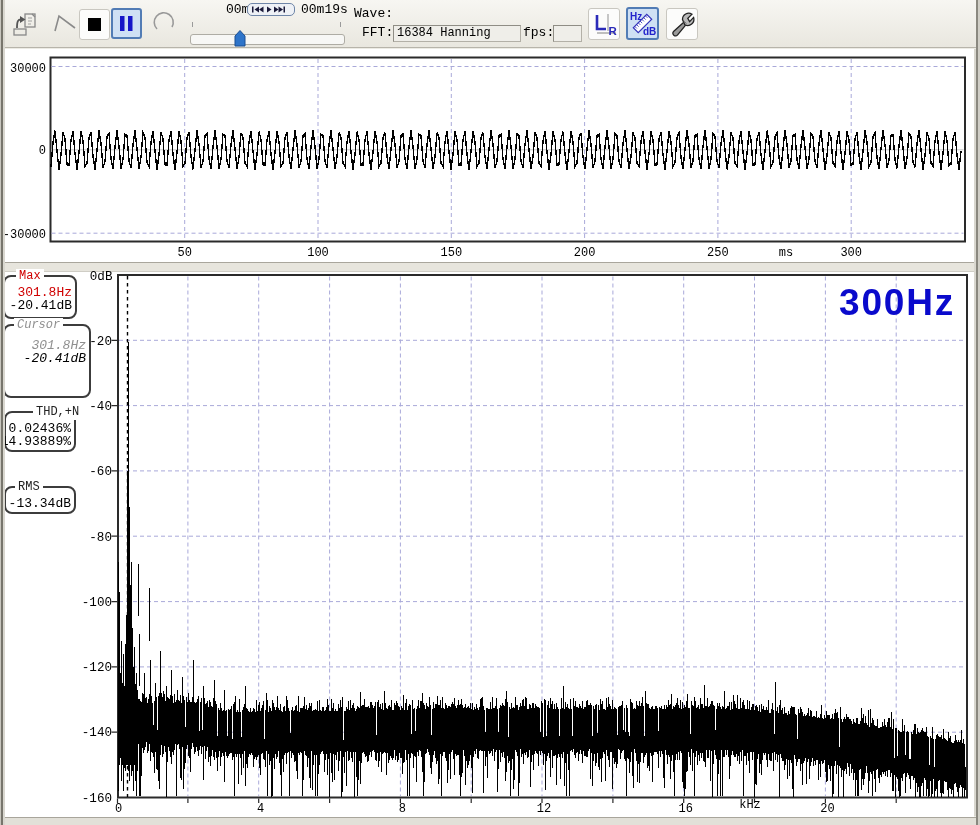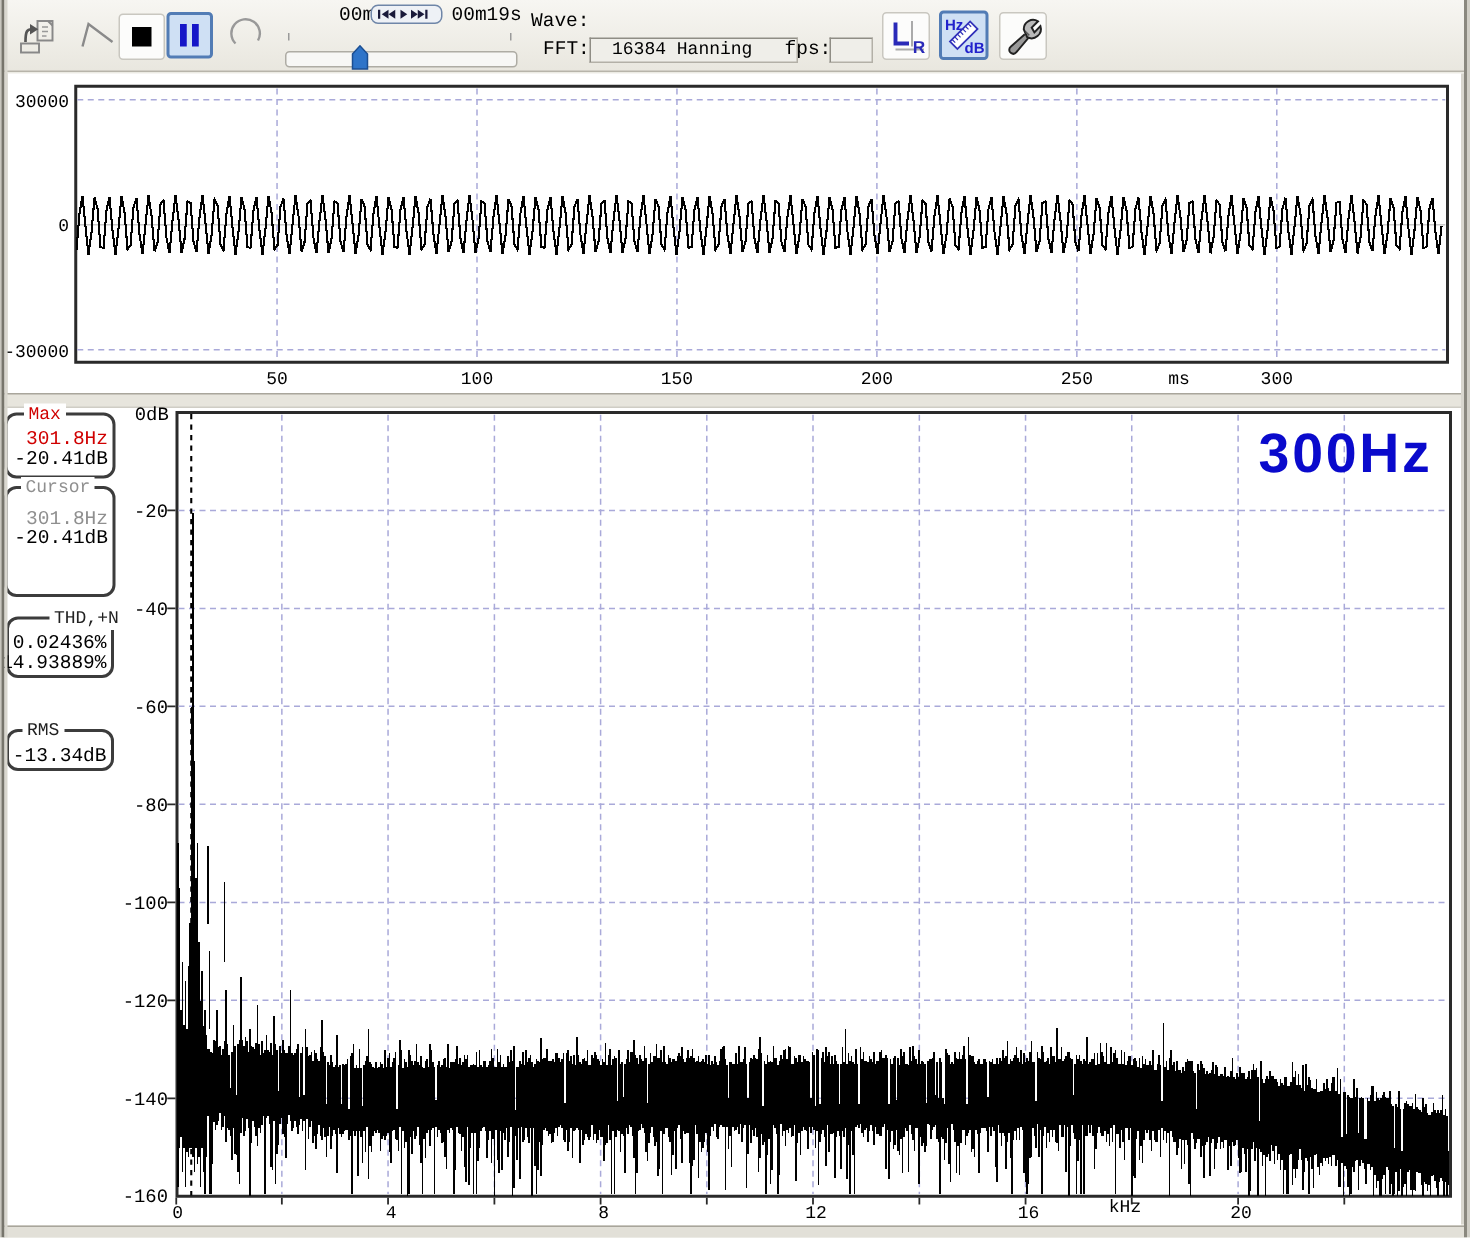--- a/index.html
+++ b/index.html
@@ -93,21 +93,21 @@
   <div class="tbtxt" style="left:299px;top:2px;font-size:13px;line-height:15px;">00m19s</div>
 
   <div class="abs" style="left:190px;top:22px;width:1px;height:5px;background:#9a9a9a;"></div>
   <div class="abs" style="left:338px;top:22px;width:1px;height:5px;background:#9a9a9a;"></div>
   <div class="abs" style="left:188px;top:34px;width:153px;height:9px;background:#f7f7f5;border:1px solid #aeaca4;border-radius:3px;"></div>
   <svg class="abs" style="left:231px;top:29px;" width="14" height="19">
     <path d="M2 7 L7 1.5 L12 7 L12 17 L2 17 Z" fill="#2e74c9" stroke="#1b4e92" stroke-width="1"></path>
   </svg>
   <div class="tbtxt" style="left:352px;top:7px;font-size:13px;line-height:14px;">Wave:</div>
   <div class="tbtxt" style="left:360px;top:26px;font-size:13px;line-height:14px;">FFT:</div>
-  <div class="tbox" style="left:391px;top:25px;width:123px;height:15px;padding-left:14px;">16384 Hanning</div>
+  <div class="tbox" style="left:391px;top:25px;width:123px;height:15px;padding-left:3px;">16384 Hanning</div>
   <div class="tbtxt" style="left:521px;top:26px;font-size:13px;line-height:14px;">fps:</div>
   <div class="tbox" style="left:551px;top:25px;width:27px;height:15px;"></div>
 
   <div class="tbtn raised" style="left:586px;top:8px;width:30px;height:30px;">
     <svg width="30" height="30">
       <path d="M19 5 V22 M8 24 H27" fill="none" stroke="#aaa" stroke-width="1.3"></path>
       <path d="M8 6 V20 H17" fill="none" stroke="#2a2ab8" stroke-width="2.6"></path>
       <text x="19.5" y="26" font-size="11.5" font-weight="bold" fill="#2a2ab8" font-family="Liberation Sans">R</text>
     </svg>
   </div>
@@ -130,21 +130,21 @@
       <path d="M16.8 12.2 L19.2 14.6" stroke="#555" stroke-width="1"></path>
     </svg>
   </div>
 </div>
 
 <div class="fs" style="left:3px;top:275px;width:74px;height:44px;box-sizing:border-box;">
   <span class="lg" style="color:#d00000;left:11px;">Max</span>
   <div class="val" style="top:9px;color:#d00000;">301.8Hz</div>
   <div class="val" style="top:22px;color:#000;">-20.41dB</div>
   </div>
-<div class="fs" style="left:3px;top:324px;width:74px;height:74px;box-sizing:border-box;">
+<div class="fs" style="left:3px;top:324px;width:88px;height:74px;box-sizing:border-box;font-style:italic;">
   <span class="lg" style="color:#8f8f8f;left:9px;">Cursor</span>
   <div class="val" style="top:13px;color:#8f8f8f;">301.8Hz</div>
   <div class="val" style="top:26px;color:#000;">-20.41dB</div>
   </div>
 <div class="fs" style="left:4px;top:411px;width:72px;height:41px;box-sizing:border-box;">
   <span class="lg" style="color:#222;left:9px;margin-left:18px;">THD,+N</span>
   <div class="val" style="top:9px;color:#000;">0.02436%</div>
   <div class="val" style="top:22px;color:#000;">14.93889%</div>
   </div>
 <div class="fs" style="left:4px;top:462px;width:72px;height:28px;box-sizing:border-box;margin-top:24px;">

